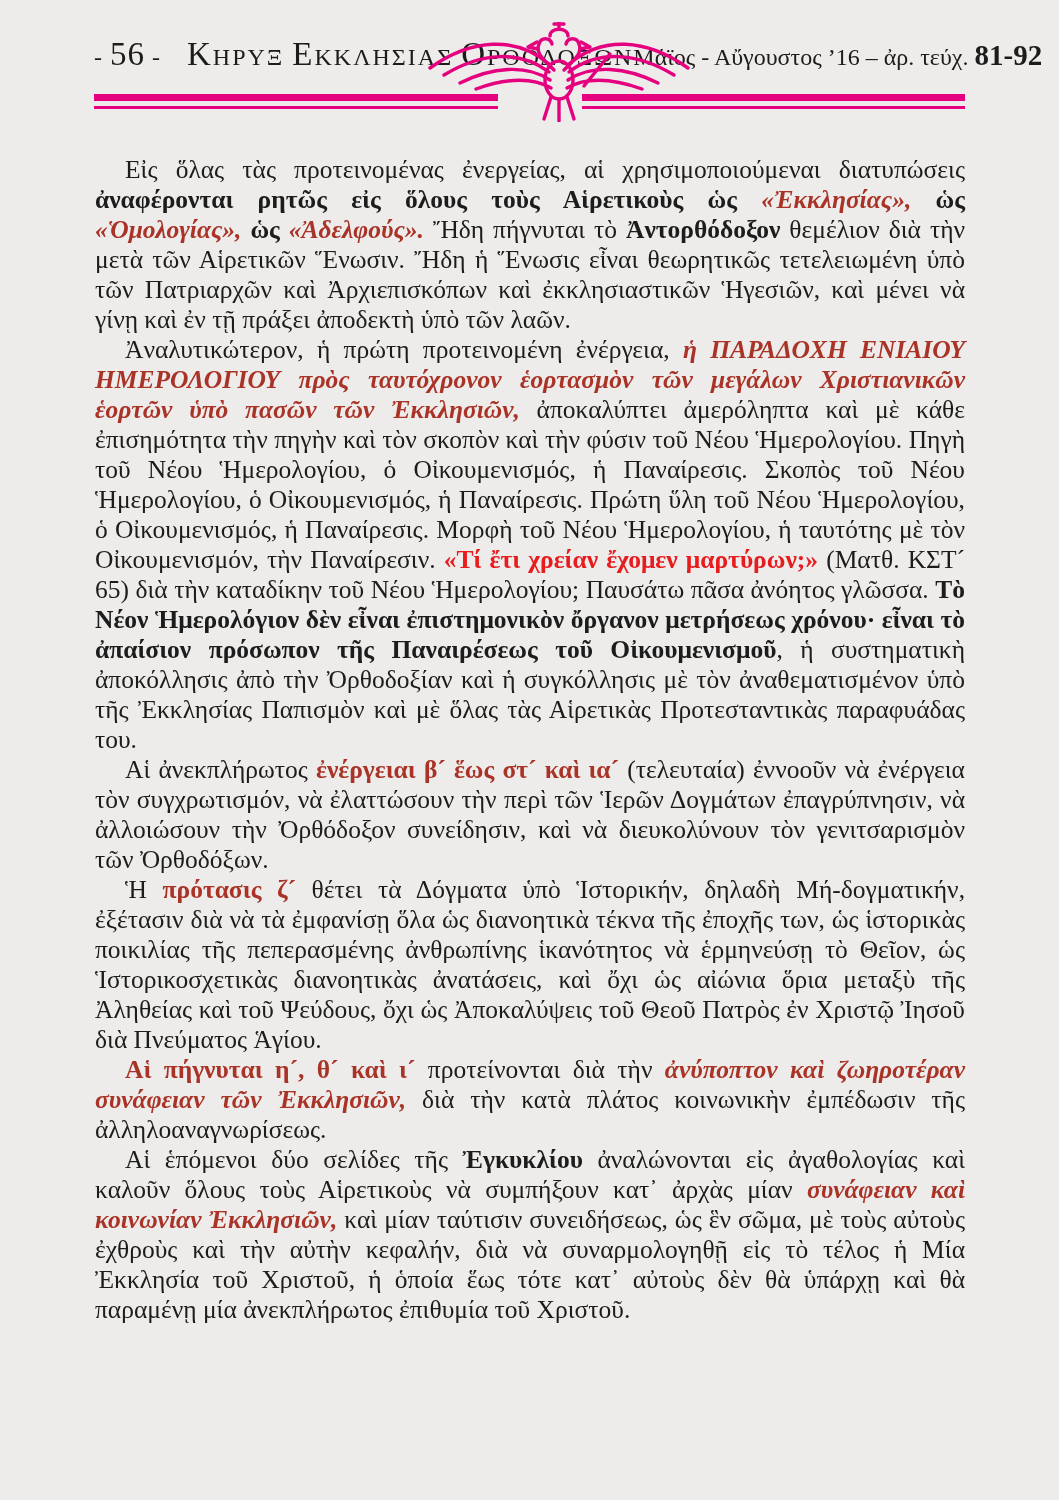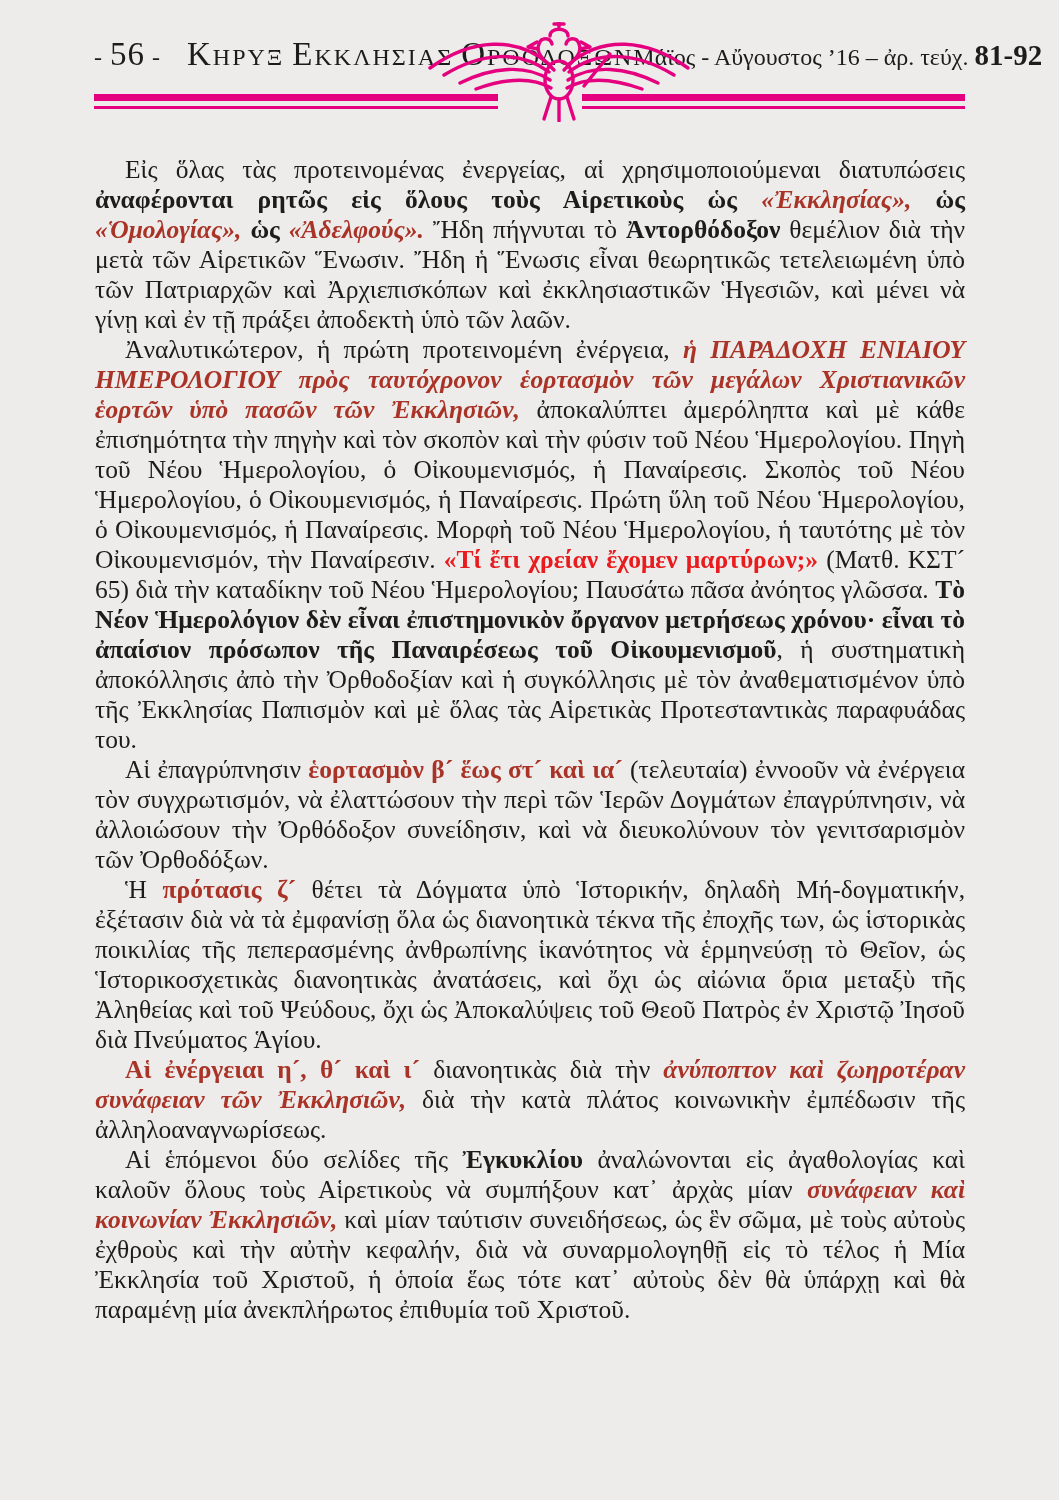--- a/index.html
+++ b/index.html
@@ -119,19 +119,19 @@
         <path d="M143,75 L150,97"></path>
 
         <path d="M160,64 L186,32"></path>
       </g>
     </svg>
   </div>
 
   <div class="article">
     <p class="para"><span class="seg-r">Εἰς ὅλας τὰς προτεινομένας ἐνεργείας, αἱ χρησιμοποιούμεναι διατυπώσεις </span><span class="seg-b">ἀναφέρονται ρητῶς εἰς ὅλους τοὺς Αἱρετικοὺς ὡς </span><span class="seg-rbi">«Ἐκκλησίας»,</span><span class="seg-b"> ὡς </span><span class="seg-rbi">«Ὁμολογίας»,</span><span class="seg-b"> ὡς </span><span class="seg-rbi">«Ἀδελφούς».</span><span class="seg-r"> Ἤδη πήγνυται τὸ </span><span class="seg-b">Ἀντορθόδοξον</span><span class="seg-r"> θεμέλιον διὰ τὴν μετὰ τῶν Αἱρετικῶν Ἕνωσιν. Ἤδη ἡ Ἕνωσις εἶναι θεωρητικῶς τετελειωμένη ὑπὸ τῶν Πατριαρχῶν καὶ Ἀρχιεπισκόπων καὶ ἐκκλησιαστικῶν Ἡγεσιῶν, καὶ μένει νὰ γίνῃ καὶ ἐν τῇ πράξει ἀποδεκτὴ ὑπὸ τῶν λαῶν.</span></p>
     <p class="para"><span class="seg-r">Ἀναλυτικώτερον, ἡ πρώτη προτεινομένη ἐνέργεια, </span><span class="seg-rbi">ἡ ΠΑΡΑΔΟΧΗ  ΕΝΙΑΙΟΥ ΗΜΕΡΟΛΟΓΙΟΥ πρὸς ταυτόχρονον ἑορτασμὸν τῶν μεγάλων Χριστιανικῶν ἑορτῶν ὑπὸ πασῶν τῶν Ἐκκλησιῶν,</span><span class="seg-r"> ἀποκαλύπτει ἀμερόληπτα καὶ μὲ κάθε ἐπισημότητα τὴν πηγὴν καὶ τὸν σκοπὸν καὶ τὴν φύσιν τοῦ Νέου Ἡμερολογίου. Πηγὴ τοῦ Νέου Ἡμερολογίου, ὁ Οἰκουμενισμός, ἡ Παναίρεσις. Σκοπὸς τοῦ Νέου Ἡμερολογίου, ὁ Οἰκουμενισμός, ἡ Παναίρεσις. Πρώτη ὕλη τοῦ Νέου Ἡμερολογίου, ὁ Οἰκουμενισμός, ἡ Παναίρεσις. Μορφὴ τοῦ Νέου Ἡμερολογίου, ἡ ταυτότης μὲ τὸν Οἰκουμενισμόν, τὴν Παναίρεσιν. </span><span class="seg-xbi">«Τί ἔτι χρείαν ἔχομεν μαρτύρων;»</span><span class="seg-r"> (</span><span class="seg-i">Ματθ. ΚΣΤ´</span><span class="seg-r"> 65) διὰ τὴν καταδίκην τοῦ Νέου Ἡμερολογίου; Παυσάτω πᾶσα ἀνόητος γλῶσσα. </span><span class="seg-b">Τὸ Νέον Ἡμερολόγιον δὲν εἶναι ἐπιστημονικὸν ὄργανον μετρήσεως χρόνου· εἶναι τὸ ἀπαίσιον πρόσωπον τῆς Παναιρέσεως τοῦ Οἰκουμενισμοῦ</span><span class="seg-r">, ἡ συστηματικὴ ἀποκόλλησις ἀπὸ τὴν Ὀρθοδοξίαν καὶ ἡ συγκόλλησις μὲ τὸν ἀναθεματισμένον ὑπὸ τῆς Ἐκκλησίας Παπισμὸν καὶ μὲ ὅλας τὰς Αἱρετικὰς Προτεσταντικὰς παραφυάδας του.</span></p>
-    <p class="para"><span class="seg-r">Αἱ ἐπαγρύπνησιν </span><span class="seg-rb">ἑορτασμὸν β´ ἕως στ´ καὶ ια´</span><span class="seg-r"> (τελευταία) ἐννοοῦν νὰ ἐνέργεια τὸν συγχρωτισμόν, νὰ ἐλαττώσουν τὴν περὶ τῶν Ἱερῶν Δογμάτων ἐπαγρύπνησιν, νὰ ἀλλοιώσουν τὴν Ὀρθόδοξον συνείδησιν, καὶ νὰ διευκολύνουν τὸν γενιτσαρισμὸν τῶν Ὀρθοδόξων.</span></p>
+    <p class="para"><span class="seg-r">Αἱ ἀνεκπλήρωτος </span><span class="seg-rb">ἐνέργειαι β´ ἕως στ´ καὶ ια´</span><span class="seg-r"> (τελευταία) ἐννοοῦν νὰ ἐνέργεια τὸν συγχρωτισμόν, νὰ ἐλαττώσουν τὴν περὶ τῶν Ἱερῶν Δογμάτων ἐπαγρύπνησιν, νὰ ἀλλοιώσουν τὴν Ὀρθόδοξον συνείδησιν, καὶ νὰ διευκολύνουν τὸν γενιτσαρισμὸν τῶν Ὀρθοδόξων.</span></p>
     <p class="para"><span class="seg-r">Ἡ </span><span class="seg-rb">πρότασις ζ´</span><span class="seg-r"> θέτει τὰ Δόγματα ὑπὸ Ἱστορικήν, δηλαδὴ Μή-δογματικήν, ἐξέτασιν διὰ νὰ τὰ ἐμφανίσῃ ὅλα ὡς διανοητικὰ τέκνα τῆς ἐποχῆς των, ὡς ἱστορικὰς ποικιλίας τῆς πεπερασμένης ἀνθρωπίνης ἱκανότητος νὰ ἑρμηνεύσῃ τὸ Θεῖον, ὡς Ἱστορικοσχετικὰς διανοητικὰς ἀνατάσεις, καὶ ὄχι ὡς αἰώνια ὅρια μεταξὺ τῆς Ἀληθείας καὶ τοῦ Ψεύδους, ὄχι ὡς Ἀποκαλύψεις τοῦ Θεοῦ Πατρὸς ἐν Χριστῷ Ἰησοῦ διὰ Πνεύματος Ἁγίου.</span></p>
-    <p class="para"><span class="seg-rb">Αἱ ἐνέργειαι η´, θ´ καὶ ι´</span><span class="seg-r"> διανοητικὰς διὰ τὴν </span><span class="seg-rbi">ἀνύποπτον καὶ ζωηροτέραν συνάφειαν τῶν Ἐκκλησιῶν,</span><span class="seg-r"> διὰ τὴν κατὰ πλάτος κοινωνικὴν ἐμπέδωσιν τῆς ἀλληλοαναγνωρίσεως.</span></p>
+    <p class="para"><span class="seg-rb">Αἱ πήγνυται η´, θ´ καὶ ι´</span><span class="seg-r"> προτείνονται διὰ τὴν </span><span class="seg-rbi">ἀνύποπτον καὶ ζωηροτέραν συνάφειαν τῶν Ἐκκλησιῶν,</span><span class="seg-r"> διὰ τὴν κατὰ πλάτος κοινωνικὴν ἐμπέδωσιν τῆς ἀλληλοαναγνωρίσεως.</span></p>
     <p class="para"><span class="seg-r">Αἱ ἑπόμενοι δύο σελίδες τῆς </span><span class="seg-b">Ἐγκυκλίου</span><span class="seg-r"> ἀναλώνονται εἰς ἀγαθολογίας καὶ καλοῦν ὅλους τοὺς Αἱρετικοὺς νὰ συμπήξουν κατ᾽ ἀρχὰς μίαν </span><span class="seg-rbi">συνάφειαν καὶ κοινωνίαν Ἐκκλησιῶν,</span><span class="seg-r"> καὶ μίαν ταύτισιν συνειδήσεως, ὡς ἓν σῶμα, μὲ τοὺς αὐτοὺς ἐχθροὺς καὶ τὴν αὐτὴν κεφαλήν, διὰ νὰ συναρμολογηθῇ εἰς τὸ τέλος ἡ Μία Ἐκκλησία τοῦ Χριστοῦ, ἡ ὁποία ἕως τότε κατ᾽ αὐτοὺς δὲν θὰ ὑπάρχῃ καὶ θὰ παραμένῃ μία ἀνεκπλήρωτος ἐπιθυμία τοῦ Χριστοῦ.</span></p>
   </div>
 
 </div>
 
 </body></html>

